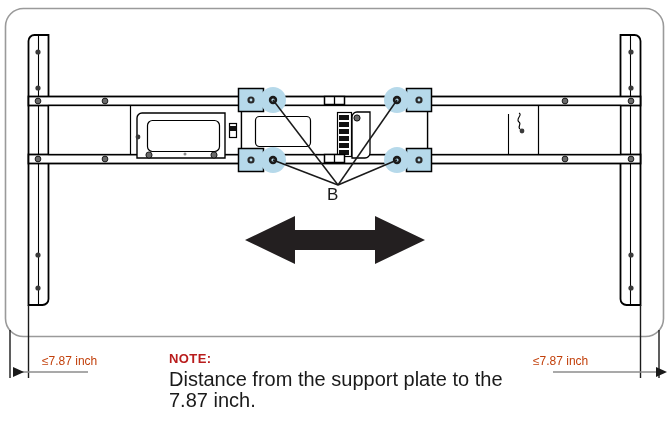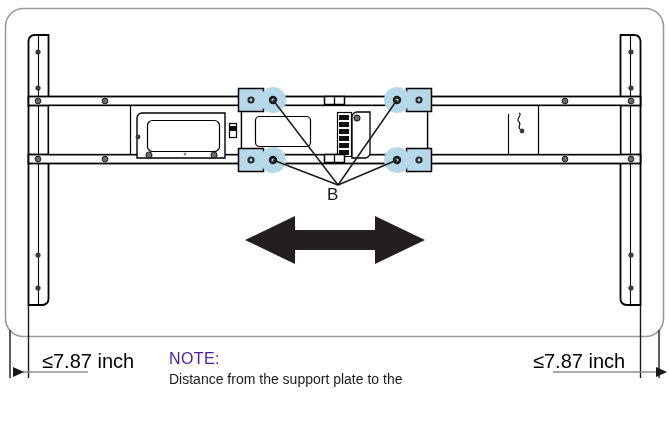--- a/index.html
+++ b/index.html
@@ -26,37 +26,37 @@
     width: 669px;
     height: 438px;
   }
   .note-block {
     position: absolute;
     left: 169px;
     top: 349px;
     width: 300px;
   }
   .note-title {
-    font-size: 16px;
-    font-weight: normal;
+    font-size: 13px;
+    font-weight: bold;
     letter-spacing: 0.4px;
     line-height: 20px;
-    color: #4c1d95;
+    color: #b91c1c;
   }
   .note-line {
-    font-size: 14px;
+    font-size: 20px;
     line-height: 21px;
     color: #1a1a1a;
     white-space: nowrap;
   }
   .dim-label {
     position: absolute;
-    font-size: 20px;
+    font-size: 12px;
     line-height: 16px;
-    color: #000000;
+    color: #c2410c;
     white-space: nowrap;
   }
   #dim-label-left { left: 42px;  top: 353px; }
   #dim-label-right { left: 533px; top: 353px; }
   #callout-label-b {
     position: absolute;
     left: 327px;
     top: 186px;
     font-size: 17px;
     line-height: 18px;
@@ -238,15 +238,16 @@
 
   <div id="callout-label-b">B</div>
 
   <div class="dim-label" id="dim-label-left">≤7.87 inch</div>
 
   <div class="dim-label" id="dim-label-right">≤7.87 inch</div>
 
   <div class="note-block">
     <div class="note-title">NOTE:</div>
     <div class="note-line">Distance from the support plate to the</div>
+    <div class="note-line">7.87 inch.</div>
   </div>
 
 </div>
 
 </body></html>

